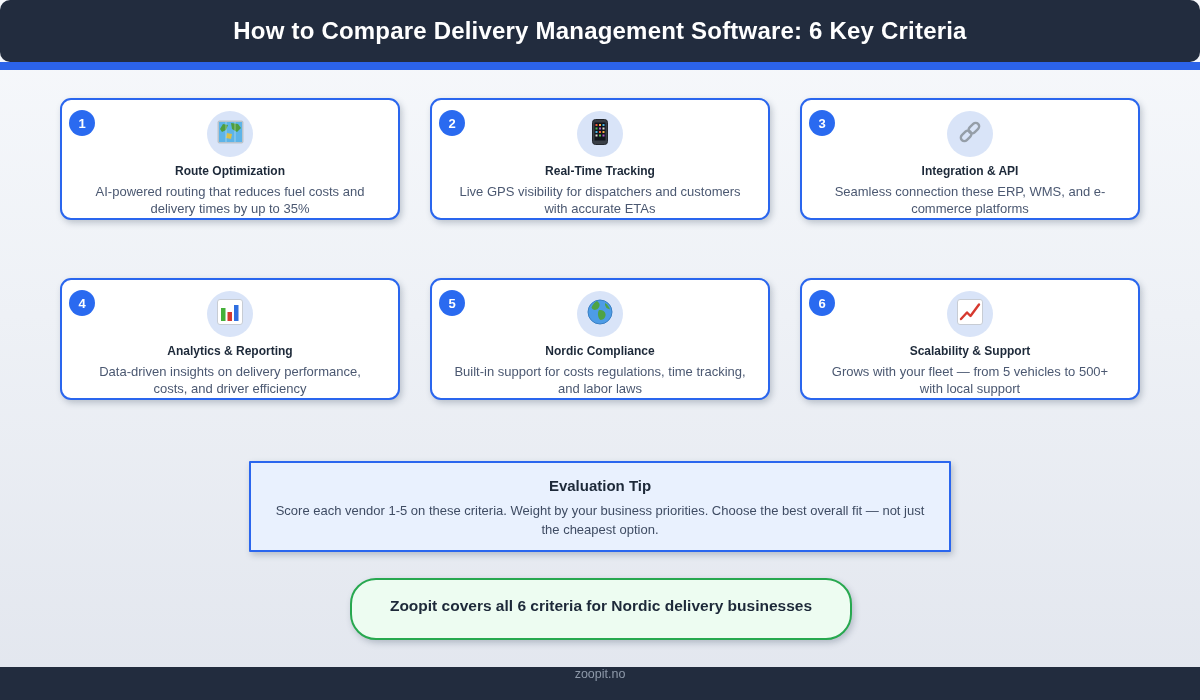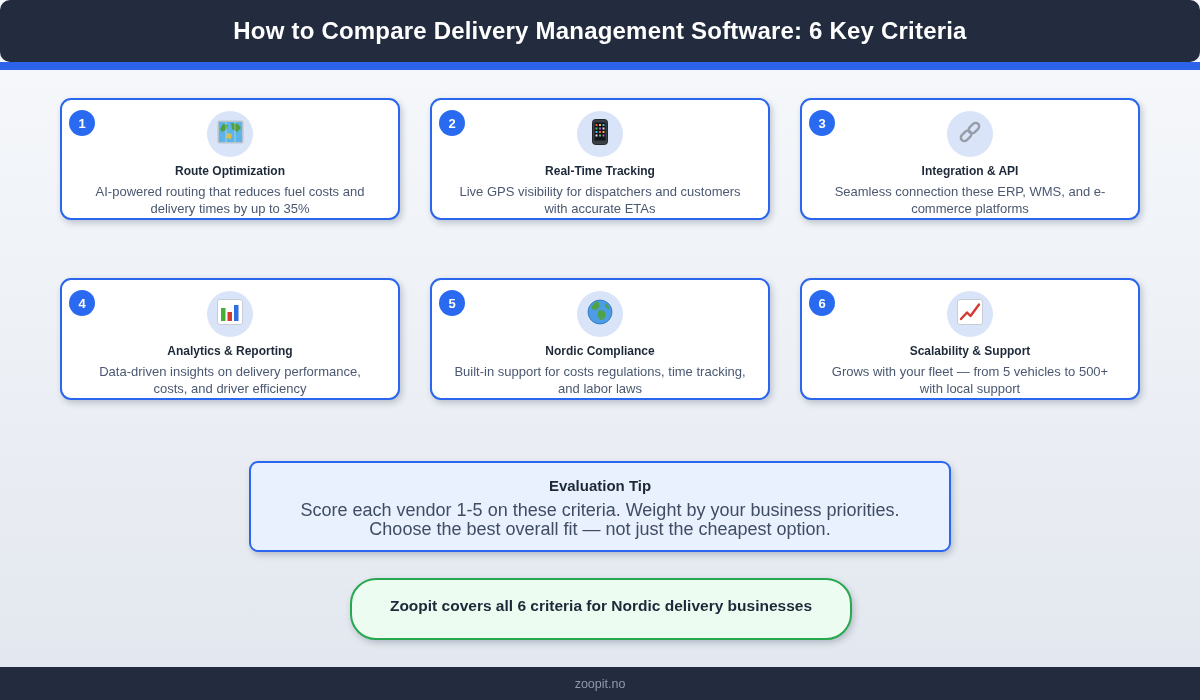--- a/index.html
+++ b/index.html
@@ -37,38 +37,38 @@
   }
   .icon-circle {
     width: 46px; height: 46px; border-radius: 50%; background: #d9e4f8;
     display: flex; align-items: center; justify-content: center; margin-bottom: 7px;
   }
   .card h3 { margin: 0 0 5px; font-size: 12px; font-weight: bold; color: #1d2939; }
   .card p  { margin: 0; padding: 0 21px; font-size: 13px; line-height: 17px; color: #4b5871; text-align: center; }
 
   .tip-box {
     position: absolute; left: 249px; top: 461px; width: 702px; height: 91px; box-sizing: border-box;
-    background: #e9f1fe; border: 2px solid #2a66ee; border-radius: 9px;
+    background: #e9f1fe; border: 2px solid #2a66ee; border-radius: 1px;
     box-shadow: 2px 3px 6px rgba(71, 85, 105, 0.30);
     text-align: center; padding-top: 14px;
   }
   .tip-box h3 { margin: 0 0 7px; font-size: 15px; font-weight: bold; color: #1d2939; }
-  .tip-box p  { margin: 0 auto; width: 664px; font-size: 18px; line-height: 19px; color: #3f4c63; }
+  .tip-box p  { margin: 0 auto; width: 664px; font-size: 13px; line-height: 19px; color: #3f4c63; }
 
   .banner {
     position: absolute; left: 350px; top: 578px; width: 502px; height: 62px; box-sizing: border-box;
     background: #edfcf1; border: 2px solid #27a84f; border-radius: 26px;
     box-shadow: 2px 3px 6px rgba(71, 85, 105, 0.30);
     text-align: center; padding-top: 17px;
   }
   .banner p { margin: 0; font-size: 15.5px; font-weight: bold; color: #1d2939; }
 
   .footer {
     position: absolute; left: 0; right: 0; bottom: 0; height: 33px;
-    background: #222c3e; display: flex; align-items: center; justify-content: center;
+    background: #222c3e; display: flex; justify-content: center;
   }
   .footer span { color: #8e99a9; font-size: 12.5px; }
 </style>
 </head>
 <body>
 
 <div class="page">
 
   <div class="header">
     <h1>How to Compare Delivery Management Software: 6 Key Criteria</h1>

